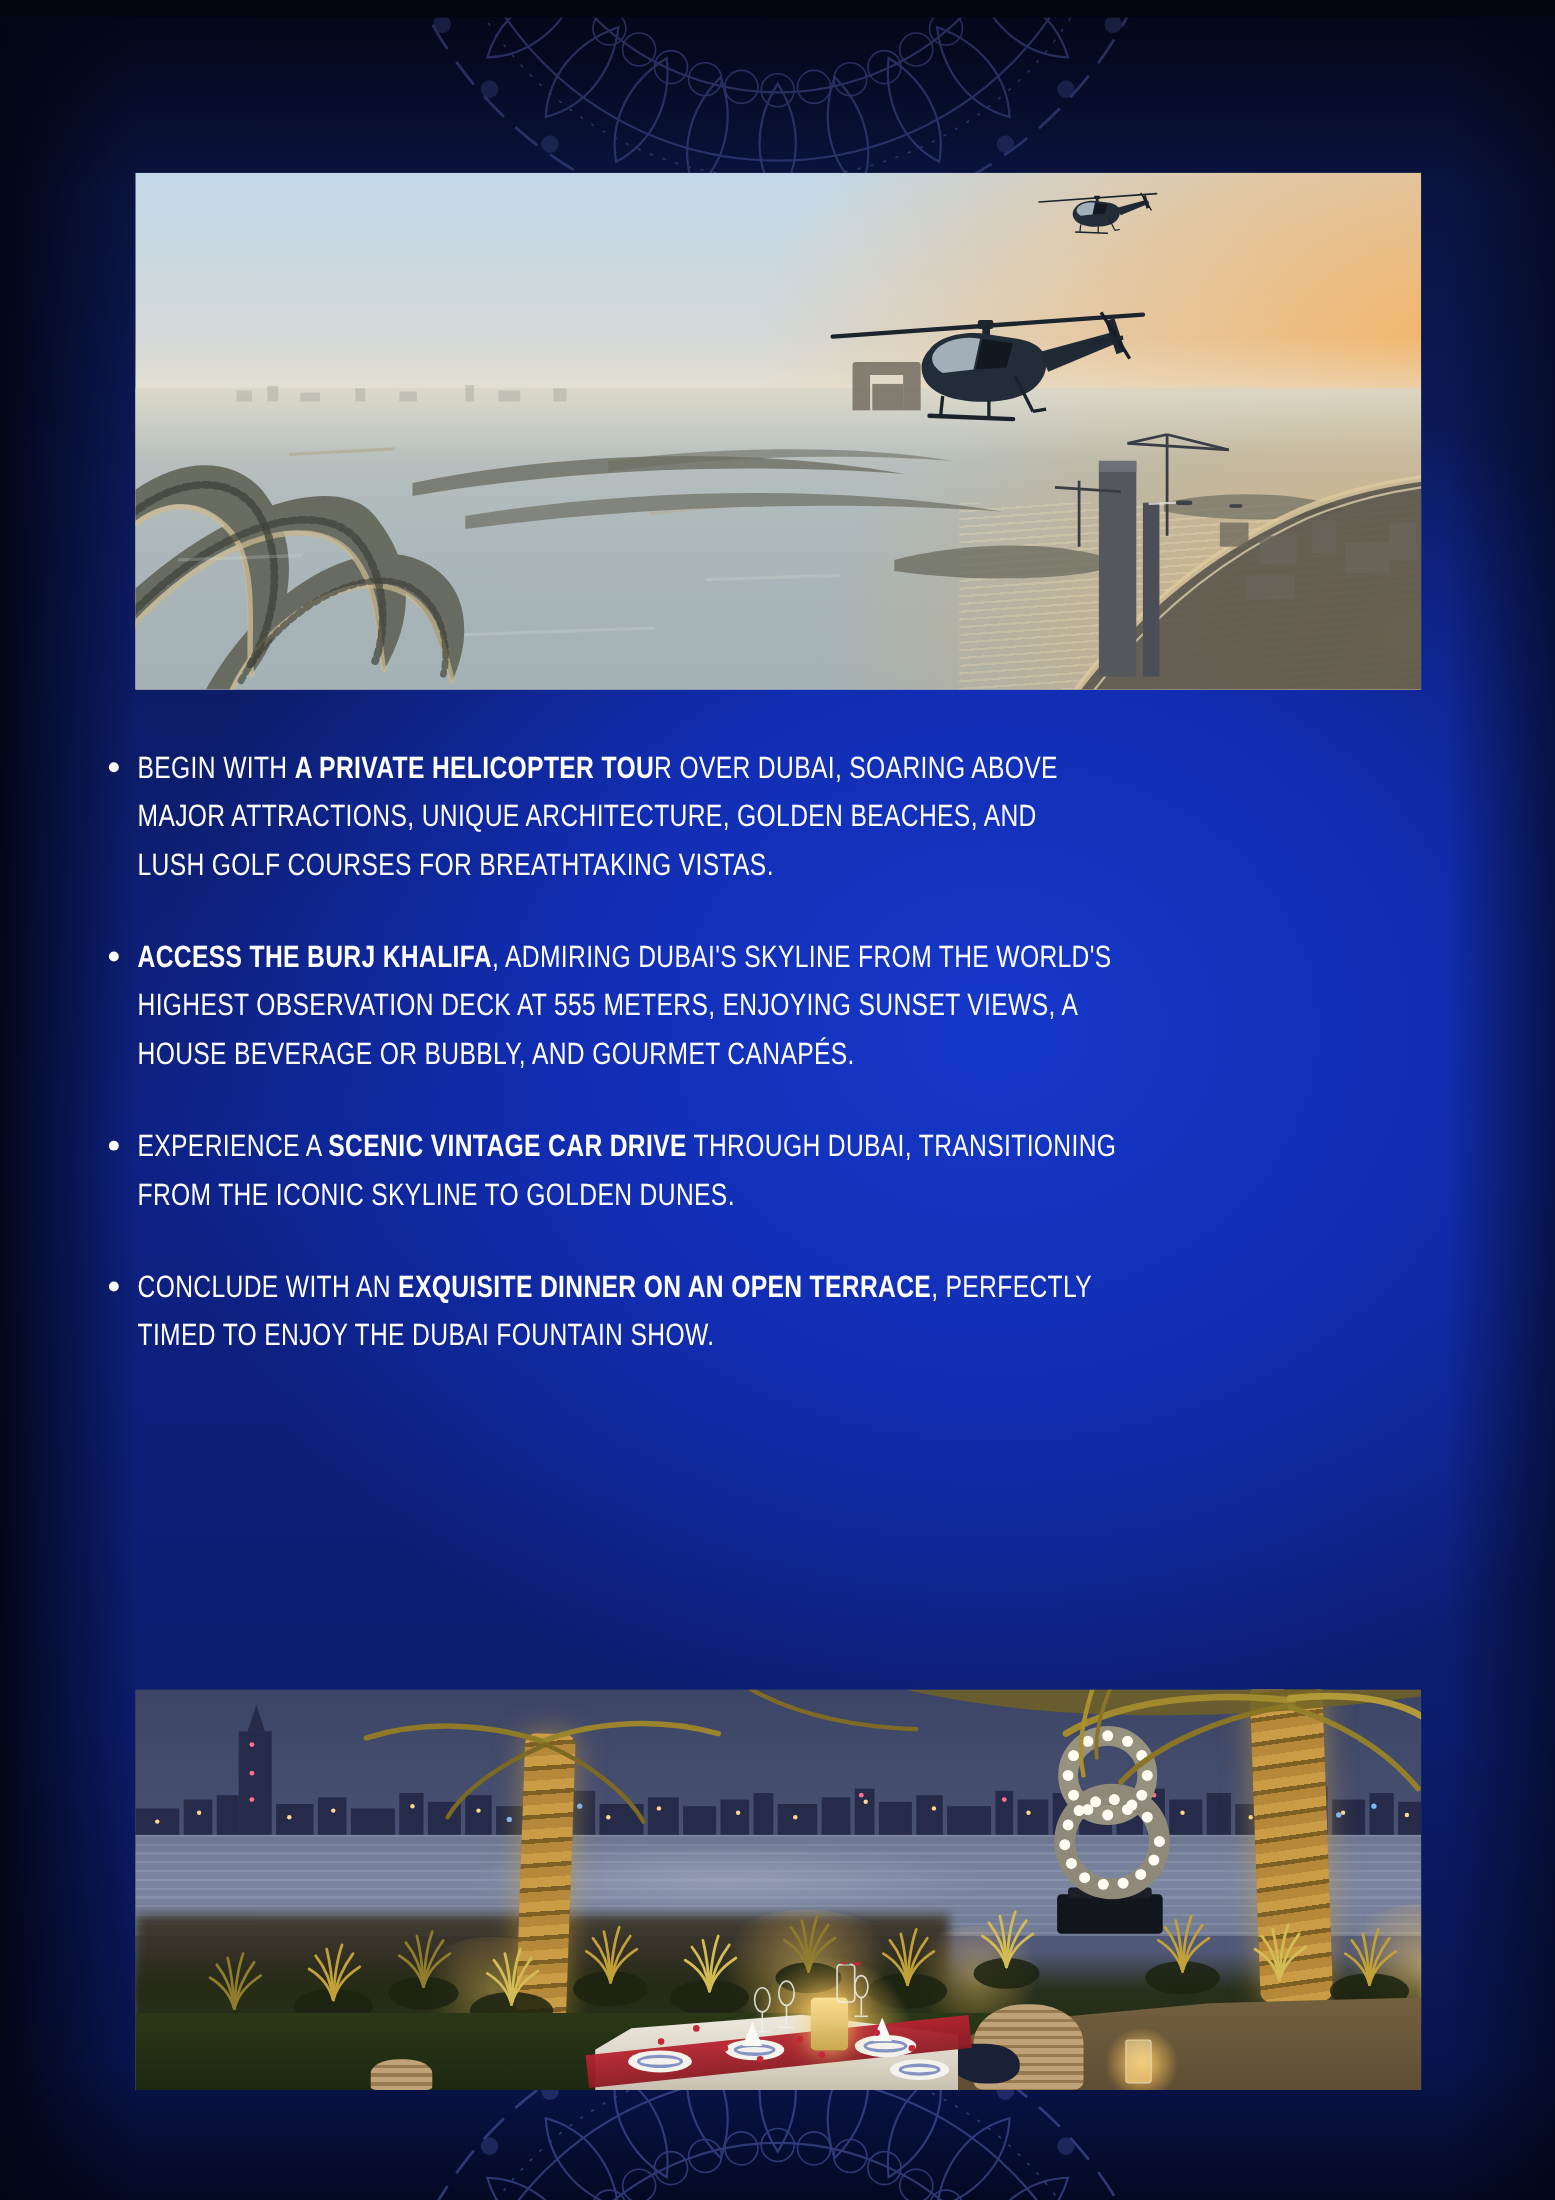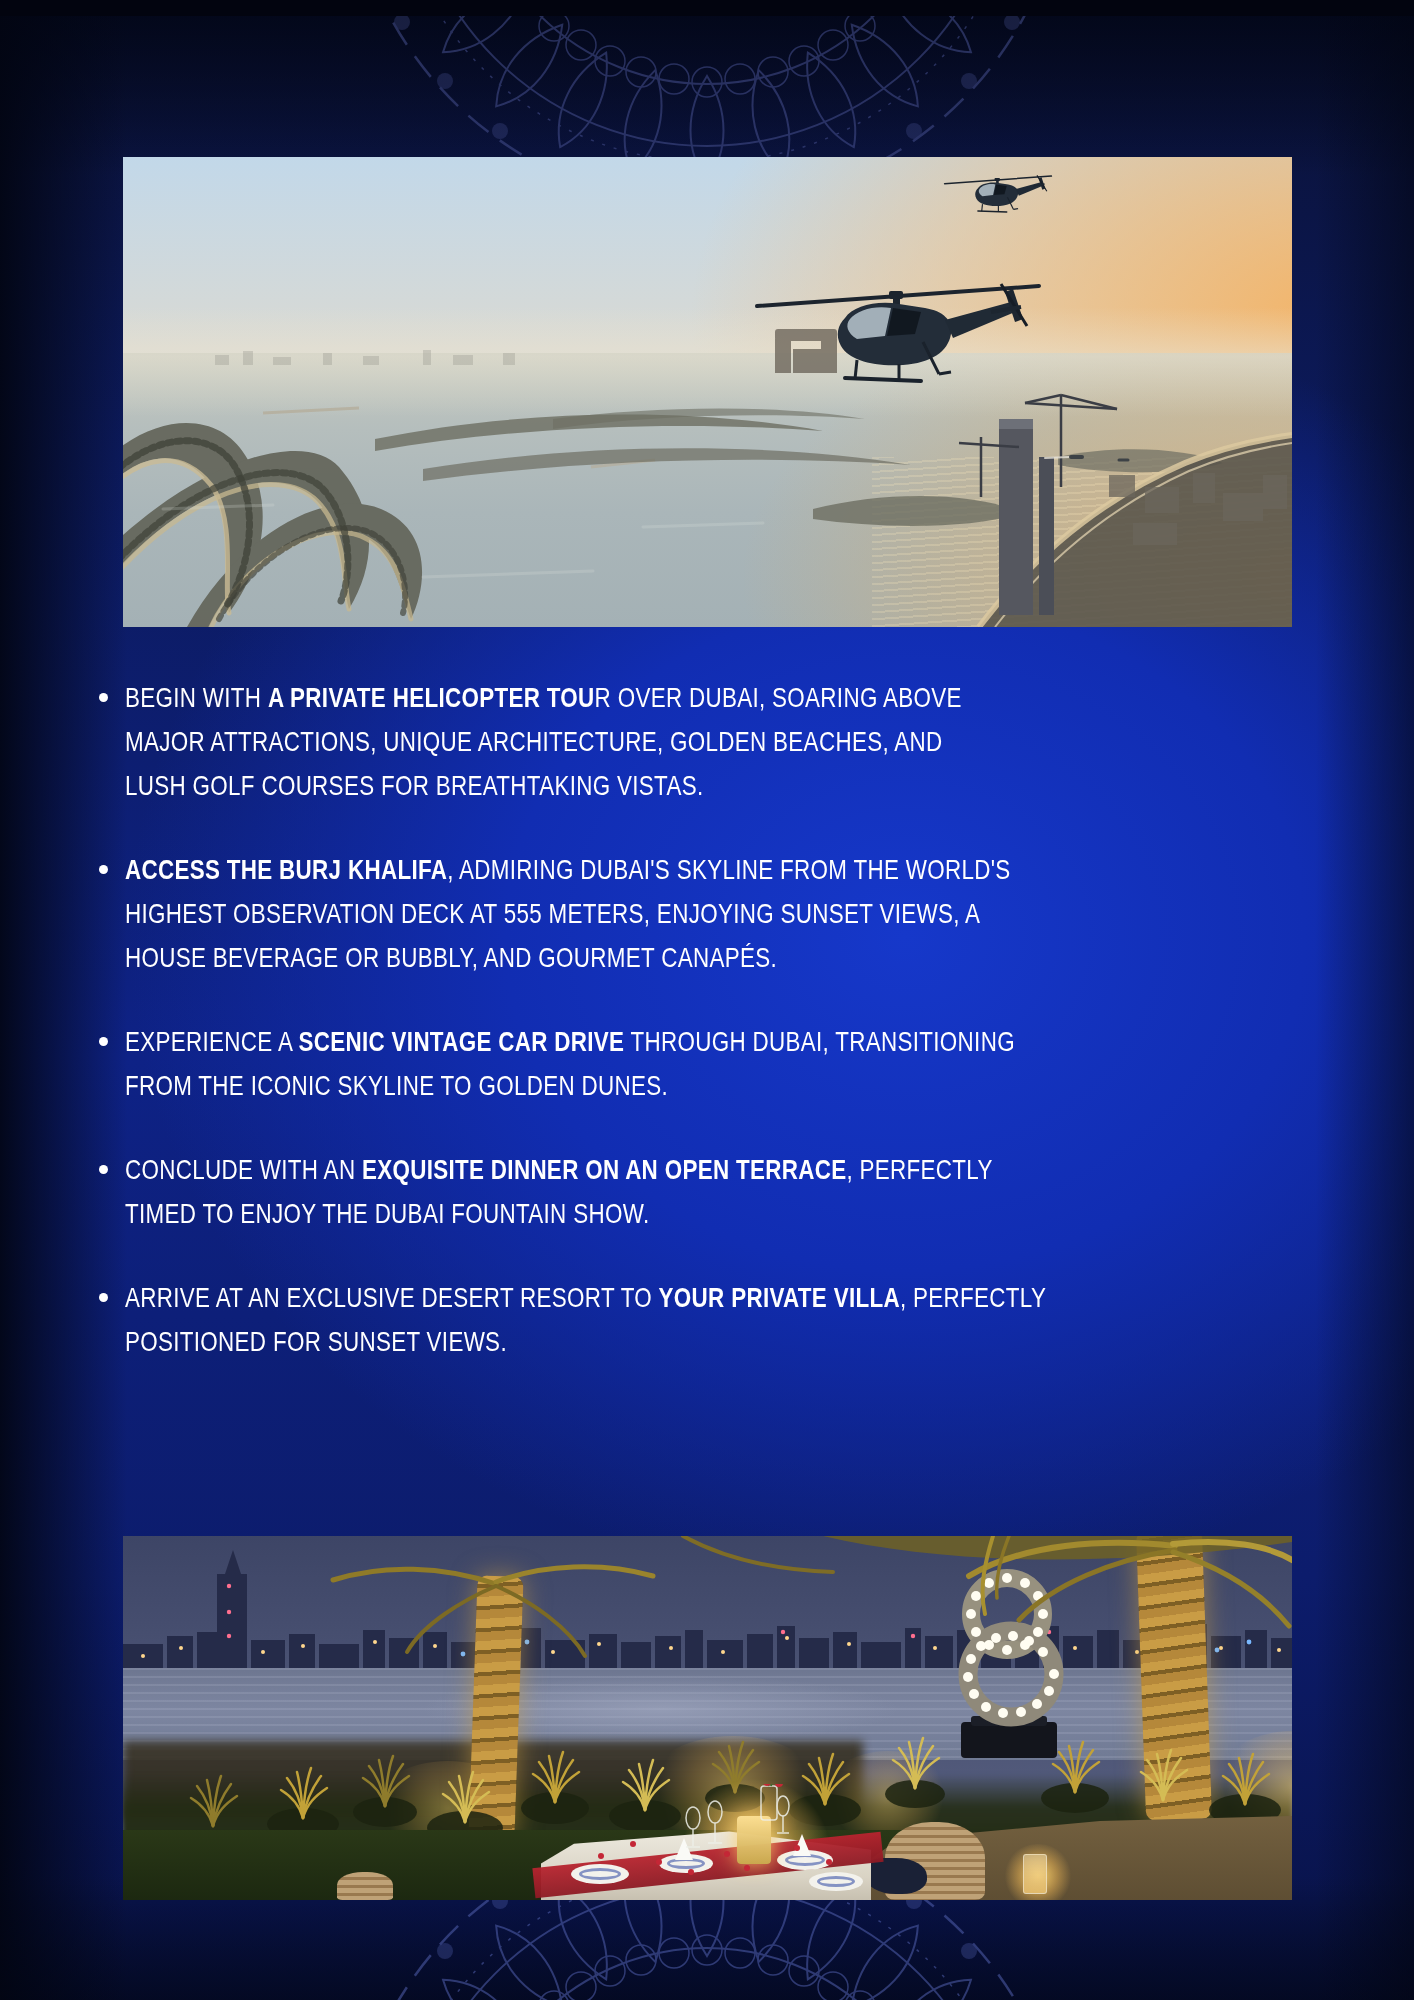--- a/index.html
+++ b/index.html
@@ -278,27 +278,20 @@
         <div class="btext">
           <div class="bline"><span>EXPERIENCE A </span><span class="bold">SCENIC VINTAGE CAR DRIVE</span><span> THROUGH DUBAI, TRANSITIONING</span></div>
           <div class="bline"><span>FROM THE ICONIC SKYLINE TO GOLDEN DUNES.</span></div>
         </div>
       </div>
       <div class="bullet">
         <span class="dot"></span>
         <div class="btext">
           <div class="bline"><span>CONCLUDE WITH AN </span><span class="bold">EXQUISITE DINNER ON AN OPEN TERRACE</span><span>, PERFECTLY</span></div>
           <div class="bline"><span>TIMED TO ENJOY THE DUBAI FOUNTAIN SHOW.</span></div>
-        </div>
-      </div>
-      <div class="bullet">
-        <span class="dot"></span>
-        <div class="btext">
-          <div class="bline"><span>ARRIVE AT AN EXCLUSIVE DESERT RESORT TO </span><span class="bold">YOUR PRIVATE VILLA</span><span>, PERFECTLY</span></div>
-          <div class="bline"><span>POSITIONED FOR SUNSET VIEWS.</span></div>
         </div>
       </div>
     </div>
 
   <div class="photo pb">
     <svg class="abs" style="left:0;top:0" width="1169" height="150" viewBox="0 0 1169 150">
       <g fill="#252b49">
         <rect x="0" y="108" width="40" height="42"></rect>
           <rect x="44" y="100" width="26" height="50"></rect>
           <rect x="74" y="96" width="20" height="54"></rect>

